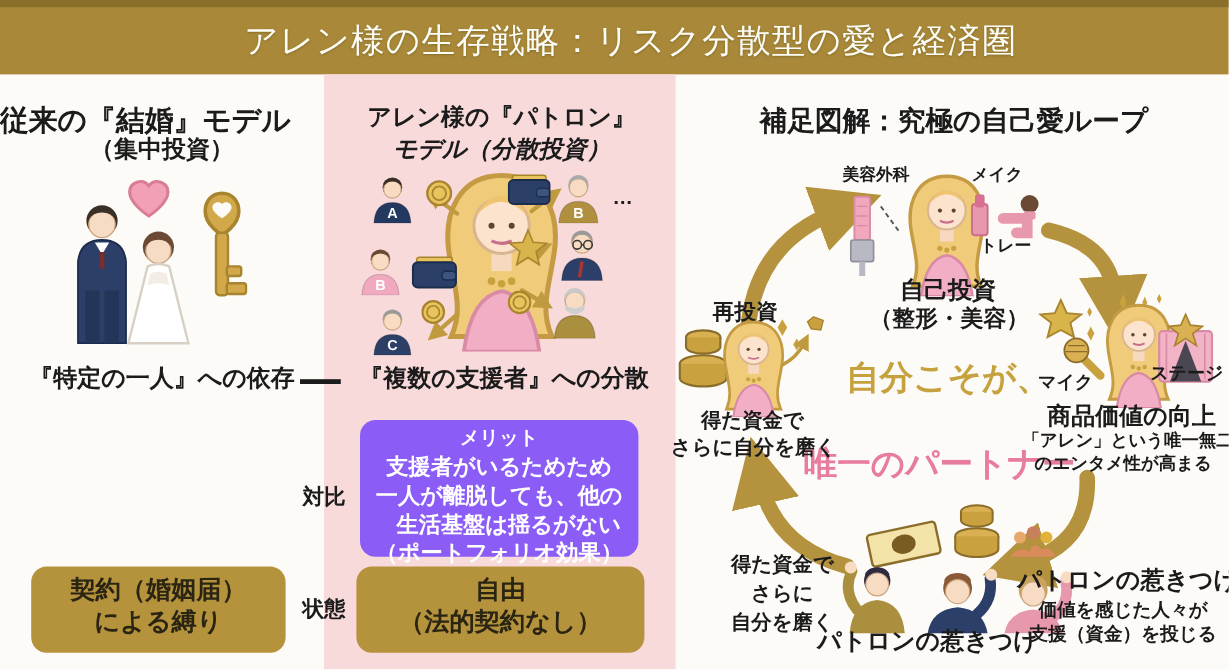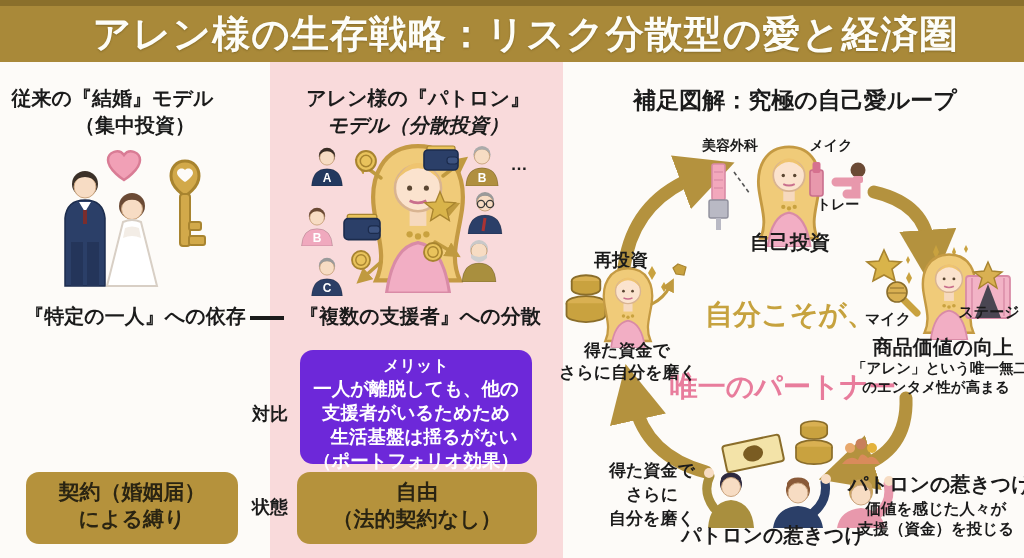--- a/index.html
+++ b/index.html
@@ -2,47 +2,47 @@
 <html><head>
 <meta charset="utf-8">
 <style>
   html,body{margin:0;padding:0;}
   body{font-family:"Liberation Sans","DejaVu Sans",sans-serif;background:#fff;}
   .stage{position:relative;width:1024px;height:558px;background:#FDFBF8;overflow:hidden;}
   .abs{position:absolute;}
   .t{position:absolute;font-weight:700;color:#1b1b1b;text-align:center;line-height:1.25;white-space:nowrap;}
   .banner{position:absolute;left:0;top:0;width:1024px;height:62px;background:#A98939;border-top:6px solid #8A6F2B;
           display:flex;align-items:center;justify-content:center;box-sizing:border-box;}
-  .banner-title{font-family:"DejaVu Serif","Liberation Serif",serif;font-weight:700;font-size:38px;color:#FDFDF8;
+  .banner-title{font-family:"DejaVu Serif","Liberation Serif",serif;font-weight:400;font-size:28px;color:#FDFDF8;
           letter-spacing:1px;text-shadow:0 1px 2px rgba(90,70,20,.45);white-space:nowrap;margin-left:27px;}
   .pink-panel{position:absolute;left:270px;top:62px;width:293px;height:496px;background:#F9DADB;}
   .roundbox{position:absolute;border-radius:13px;box-sizing:border-box;text-align:center;font-weight:700;}
   .navybox{background:#203A65;color:#fff;}
-  .goldbox{background:#6d28d9;color:#fff;}
+  .goldbox{background:#8b5cf6;color:#fff;}
   .goldbox-dark{background:#B5923C;color:#2A2412;}
   .bx-line{line-height:1.3;}
   svg{display:block;}
   svg text.ptxt{font:700 12px "Liberation Sans","DejaVu Sans",sans-serif;fill:#fff;text-anchor:middle;}
   svg text.dots{font:700 17px "Liberation Sans","DejaVu Sans",sans-serif;fill:#1b1b1b;text-anchor:middle;}
 </style>
 </head>
 <body>
 
 <div class="stage">
 
   
   <div class="banner">
     <div class="banner-title">アレン様の生存戦略：リスク分散型の愛と経済圏</div>
   </div>
 
   
   <div class="pink-panel"></div>
 
   
-  <div class="t" style="left:0;top:86px;width:225px;font-size:20px;">従来の『結婚』モデル</div>
+  <div class="t" style="left:0;top:86px;width:225px;font-size:24px;">従来の『結婚』モデル</div>
   <div class="t" style="left:0;top:113px;width:270px;font-size:20px;">（集中投資）</div>
 
   
   <svg class="abs" style="left:45px;top:146px;" width="190" height="145" viewBox="0 0 190 145">
     <defs>
       <symbol id="sym-woman" viewBox="0 0 60 72">
         <path d="M30 2 C13 2 7 17 9 32 C11 46 15 55 10 66 L50 66 C45 55 49 46 51 32 C53 17 47 2 30 2 Z" fill="#F0CB79" stroke="#C49A43" stroke-width="2"></path>
         <rect x="26" y="30" width="8" height="10" fill="#F6D9BE"></rect>
         <path d="M15 72 Q18 50 30 48 Q42 50 45 72 Z" fill="#F2AEC4" stroke="#D98BA6" stroke-width="1.5"></path>
         <circle cx="30" cy="22" r="11" fill="#FBE3CE" stroke="#D9B491" stroke-width="1.2"></circle>
@@ -114,22 +114,22 @@
 
   <div class="t" style="left:5px;top:304px;width:260px;font-size:20px;">『特定の一人』への依存</div>
   <div class="abs" style="left:250px;top:316px;width:34px;height:4px;background:#1b1b1b;"></div>
   <div class="t" style="left:285px;top:304px;width:270px;font-size:20px;">『複数の支援者』への分散</div>
 
   
 
   
   <div class="roundbox goldbox" style="left:300px;top:350px;width:232px;height:114px;padding-top:6px;">
     <div class="bx-line" style="font-size:16px;">メリット</div>
+    <div class="bx-line" style="font-size:18.5px;">支援者がいるためため</div>
     <div class="bx-line" style="font-size:18.5px;">一人が離脱しても、他の</div>
-    <div class="bx-line" style="font-size:18.5px;">支援者がいるためため</div>
     <div class="bx-line" style="font-size:18.5px;margin-left:16px;">生活基盤は揺るがない</div>
     <div class="bx-line" style="font-size:18.5px;">（ポートフォリオ効果）</div>
   </div>
 
   <div class="t" style="left:248px;top:403px;width:44px;font-size:18px;">対比</div>
   <div class="t" style="left:248px;top:496px;width:44px;font-size:18px;">状態</div>
 
   
   <div class="roundbox goldbox-dark" style="left:26px;top:472px;width:212px;height:72px;padding-top:6px;">
     <div class="bx-line" style="font-size:21px;">契約（婚姻届）</div>
@@ -242,20 +242,21 @@
       <use href="#sym-woman"></use>
     </svg>
   <svg class="abs" style="left:806px;top:158px;" width="70" height="44" viewBox="0 0 70 44">
     <rect x="4" y="12" width="13" height="26" rx="2.5" fill="#E898AC" stroke="#C96F8D" stroke-width="1.6"></rect>
     <rect x="6.5" y="4" width="8" height="11" rx="2" fill="#D6718F"></rect>
     <path d="M30 24 h20 v12 h-9" fill="none" stroke="#E898AC" stroke-width="9" stroke-linecap="round"></path>
     <circle cx="52" cy="12" r="7.5" fill="#6B4A35"></circle>
     <rect x="47" y="18" width="10" height="7" rx="2" fill="#E898AC"></rect>
   </svg>
   <div class="t" style="left:730px;top:230px;width:120px;font-size:20px;">自己投資</div>
+  <div class="t" style="left:706px;top:255px;width:170px;font-size:19px;">（整形・美容）</div>
 
   
   <svg class="abs" style="left:864px;top:248px;" width="52" height="44" viewBox="0 0 52 44">
     <polygon points="20,2 25,13 37,14 28,21 31,33 20,27 9,33 12,21 3,14 15,13" fill="#D9B44A" stroke="#A8842F" stroke-width="1.6"></polygon>
     <polygon points="45,24 48,30 45,36 42,30" fill="#C9A23F"></polygon>
     <polygon points="44,8 46,12 44,16 42,12" fill="#C9A23F"></polygon>
   </svg>
   <svg class="abs" style="left:928px;top:244px;" width="44" height="18" viewBox="0 0 44 18">
     <polygon points="8,1 11,8 8,15 5,8" fill="#C9A23F"></polygon>
     <polygon points="26,3 28,8 26,13 24,8" fill="#C9A23F"></polygon>

